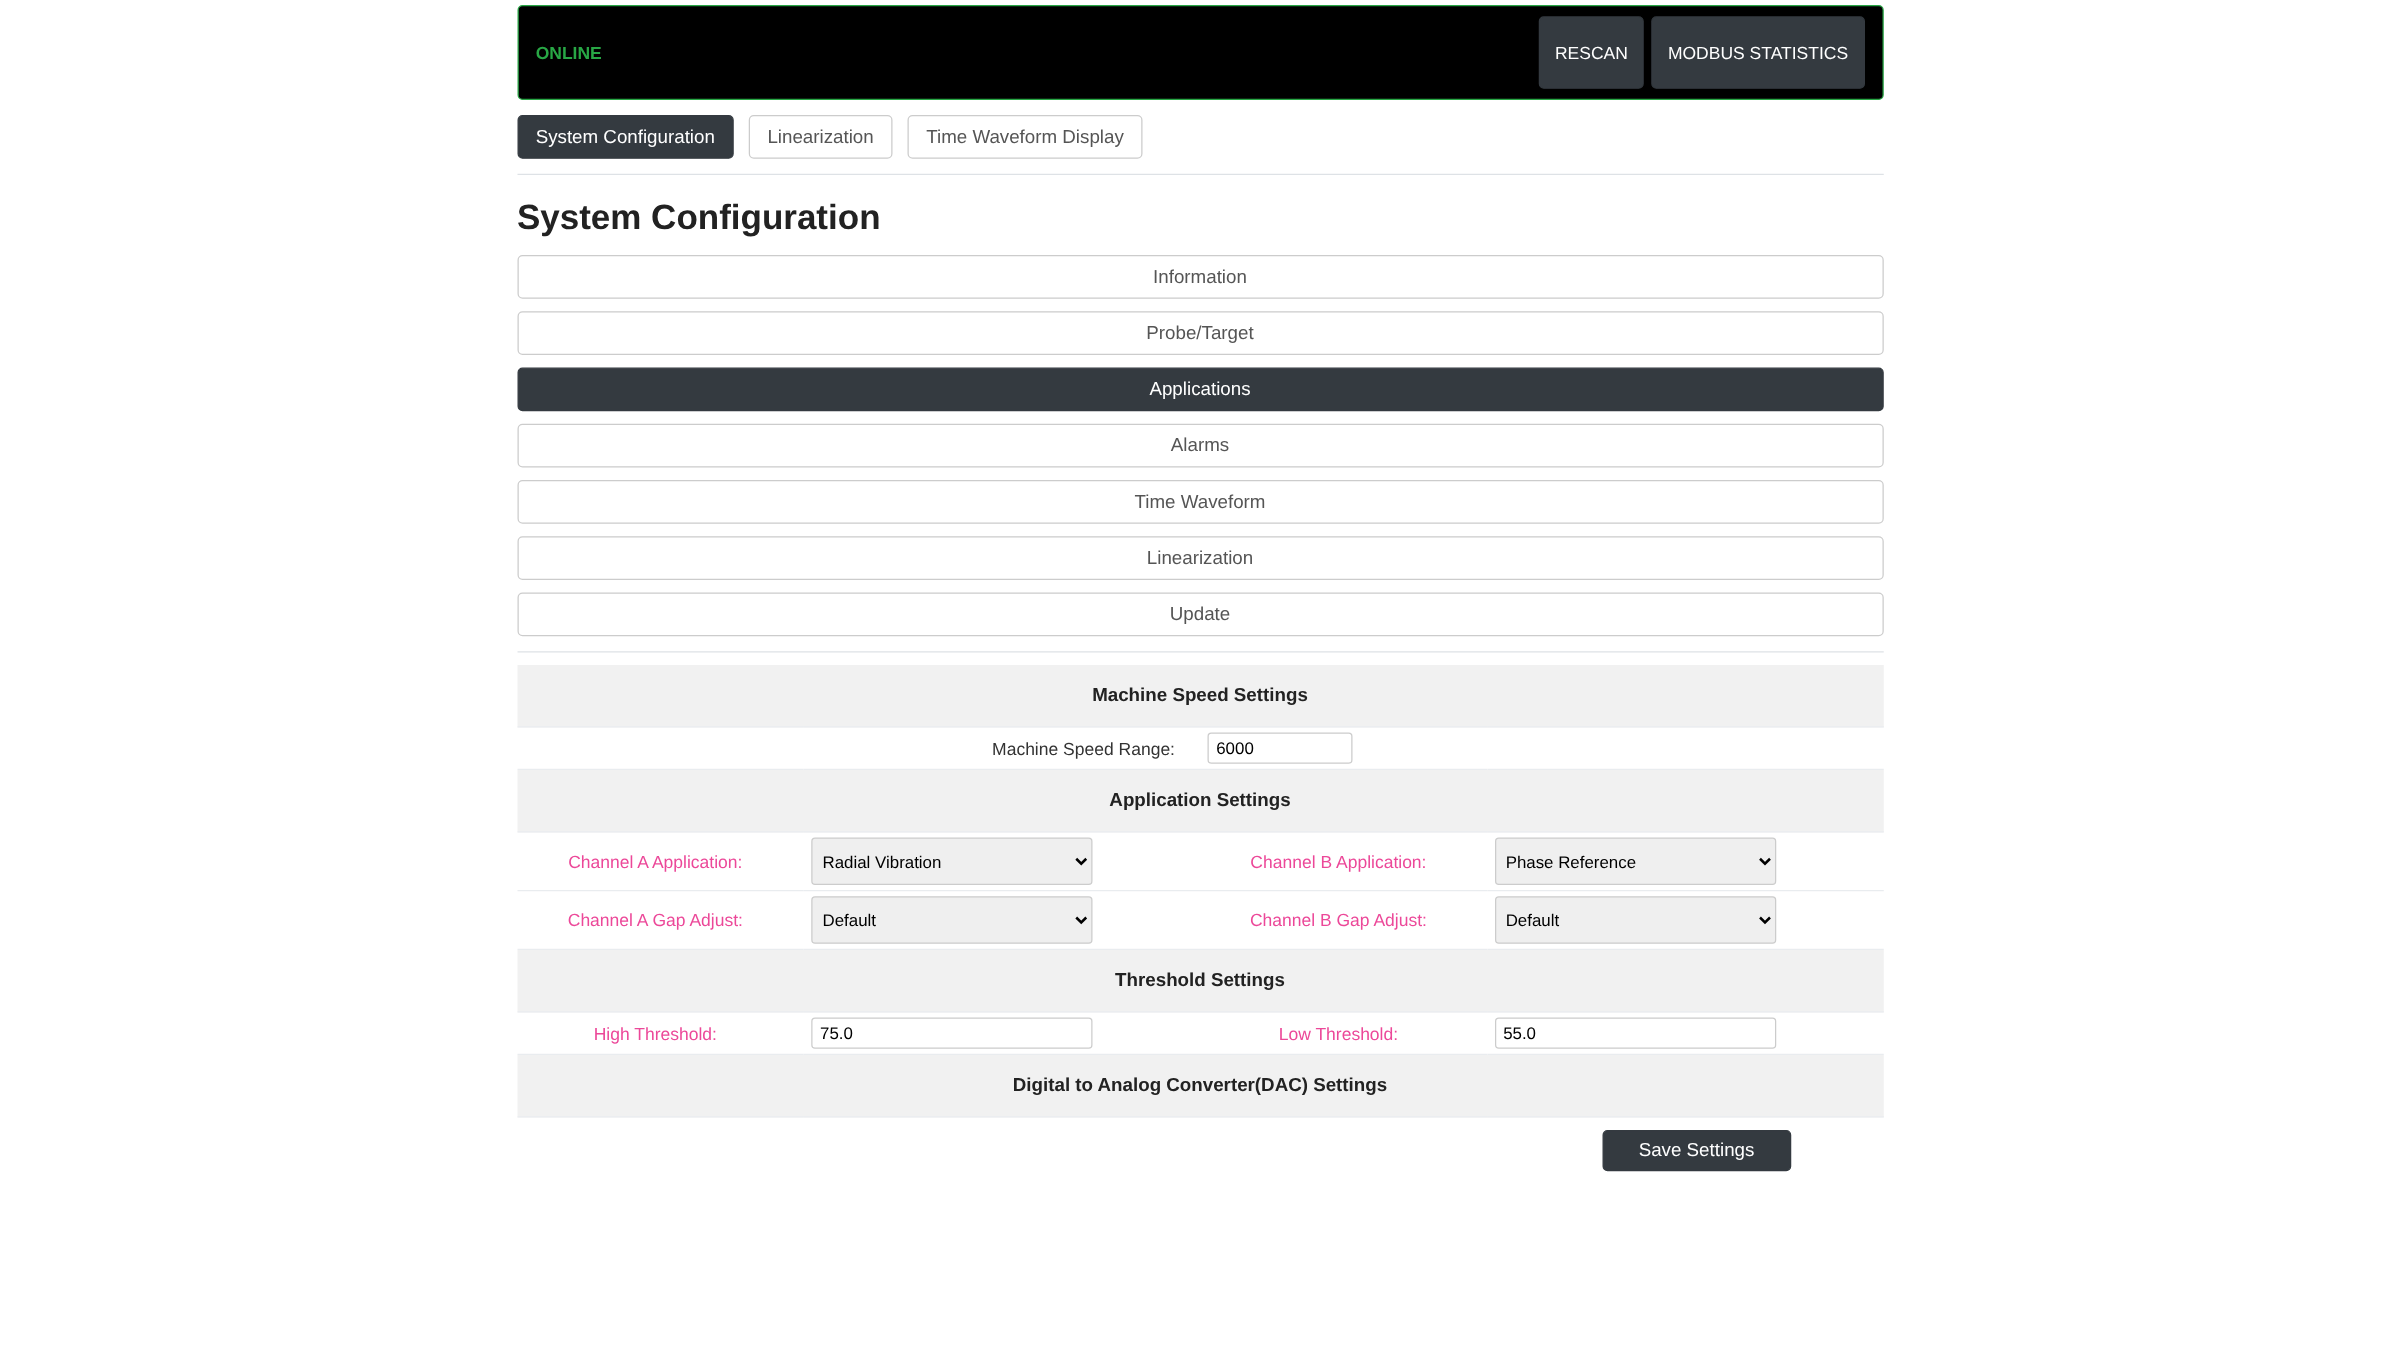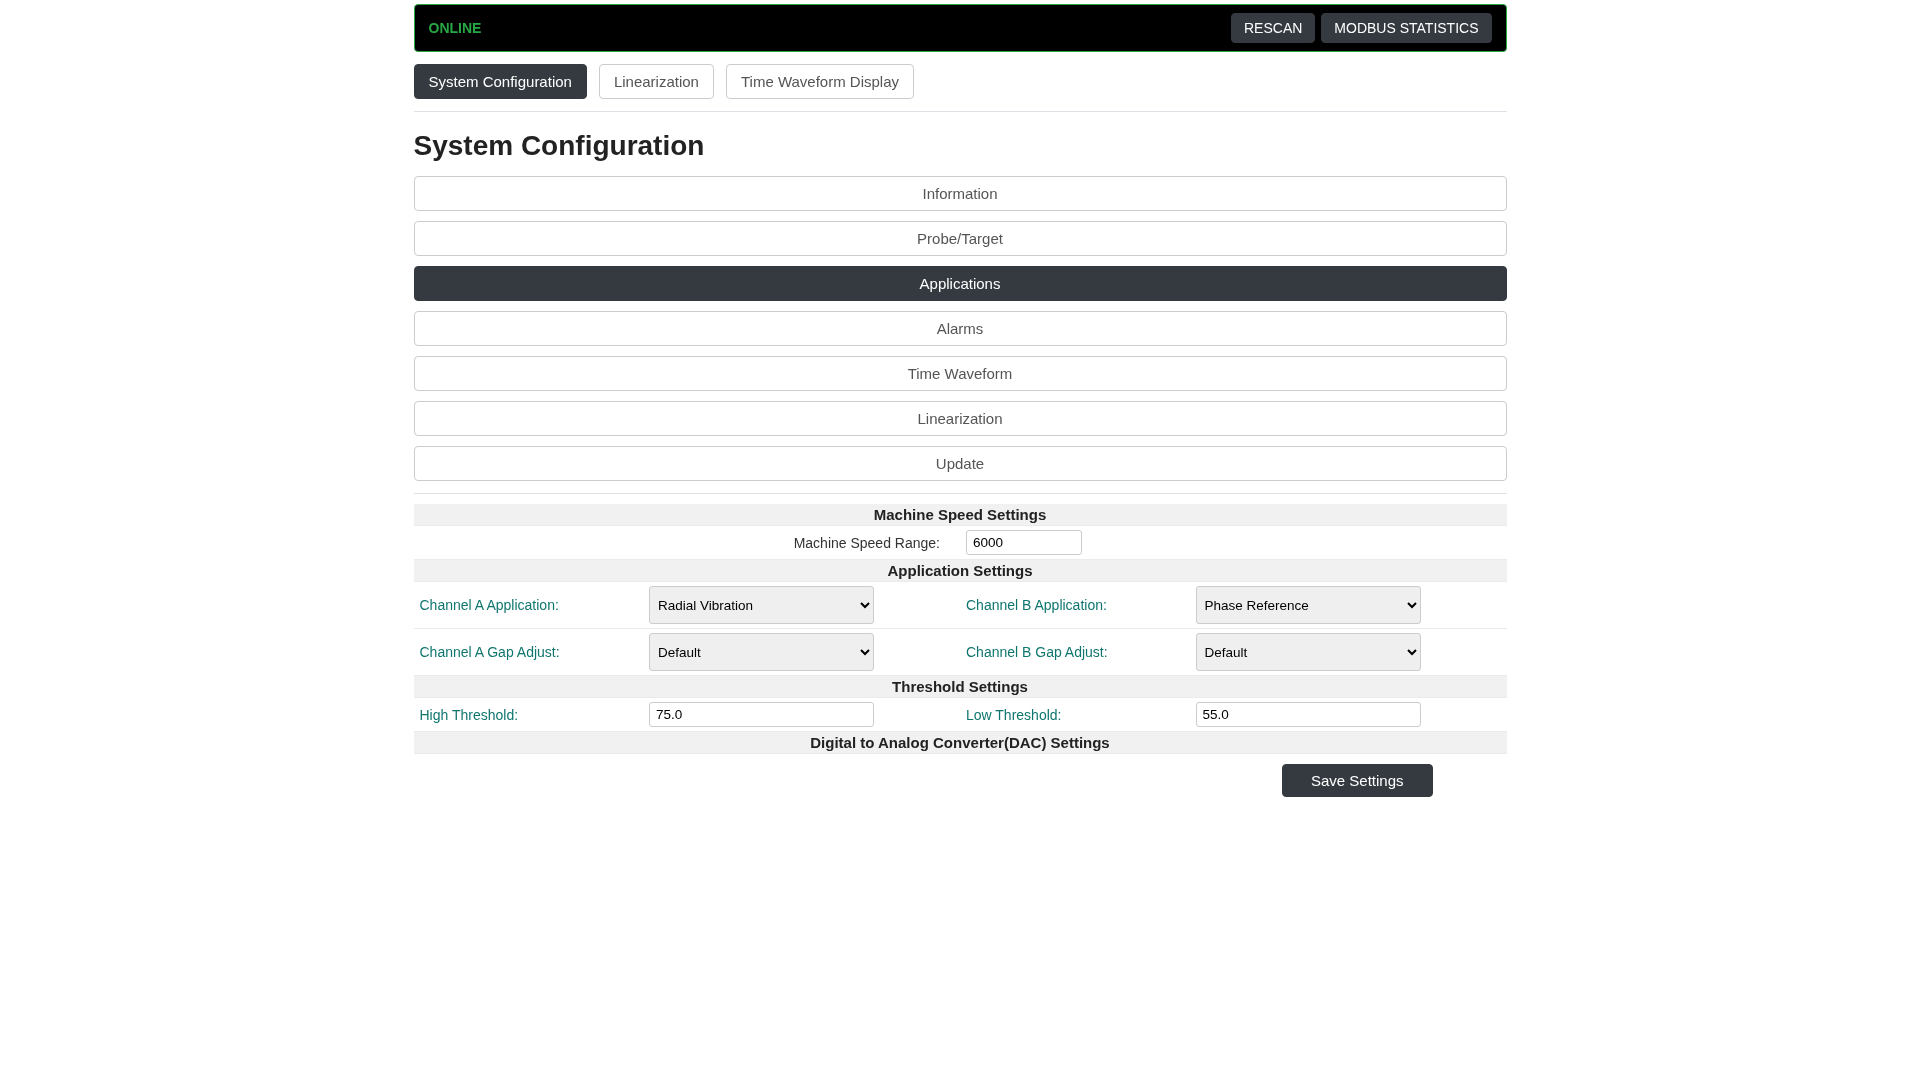--- a/index.html
+++ b/index.html
@@ -34,21 +34,21 @@
       font-size: 14px;
     }
     .status-buttons {
       display: flex;
       gap: 6px;
     }
     .btn-dark {
       background: #343a40;
       color: #fff;
       border: 1px solid #343a40;
-      padding: 6px 12px;
+      padding: 20px 12px;
       font-size: 14px;
       border-radius: 4px;
       cursor: pointer;
       text-transform: uppercase;
     }
     .top-tabs {
       display: flex;
       gap: 12px;
       padding: 12px 0;
       border-bottom: 1px solid #dee2e6;
@@ -99,33 +99,33 @@
       width: 100%;
       border-collapse: collapse;
     }
     .settings-table tr {
       border-bottom: 1px solid #e9ecef;
     }
     .section-header td {
       background: #f1f1f1;
       text-align: center;
       font-weight: bold;
-      padding: 2px 0;
+      padding: 16px 0;
       font-size: 15px;
       color: #222;
     }
     .field-row td {
       padding: 4px 6px;
       vertical-align: middle;
     }
     .label-cell {
       width: 21%;
-      text-align: left;
+      text-align: center;
       padding-right: 14px !important;
-      color: #0f766e;
+      color: #ec4899;
     }
     .control-cell {
       width: 29%;
     }
     .text-input {
       width: 116px;
       border: 1px solid #ccc;
       border-radius: 3px;
       padding: 4px 6px;
       font-size: 13.5px;

